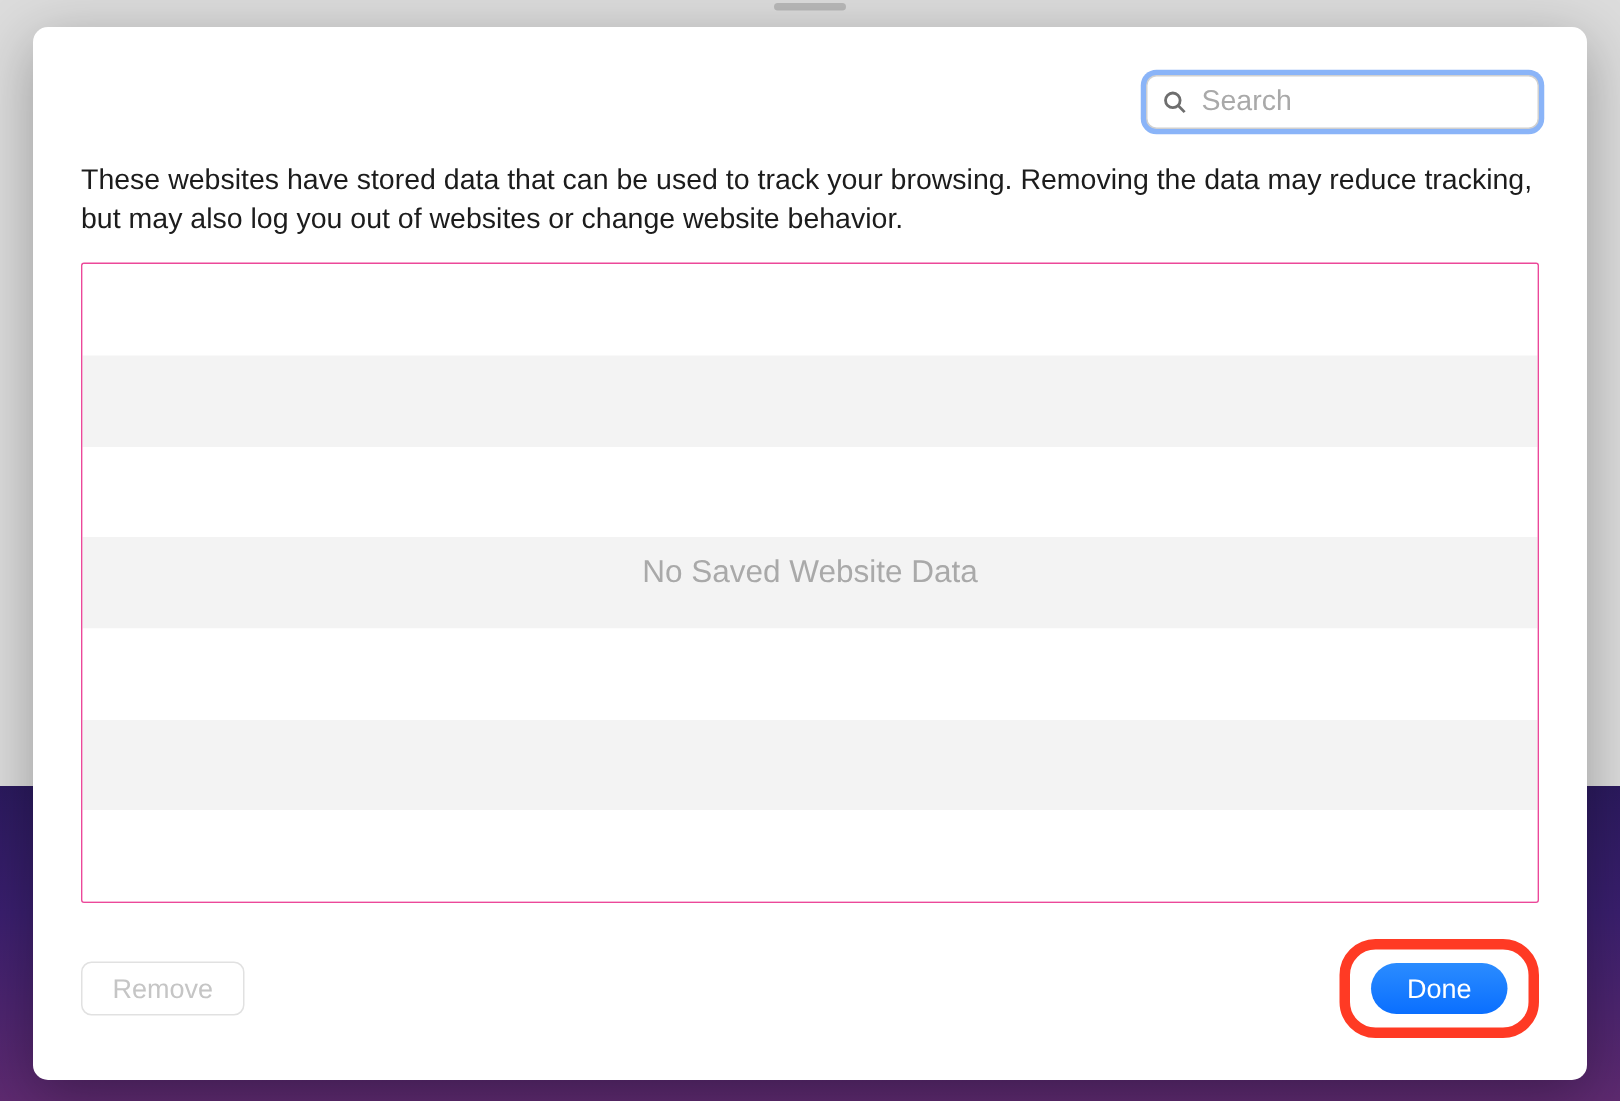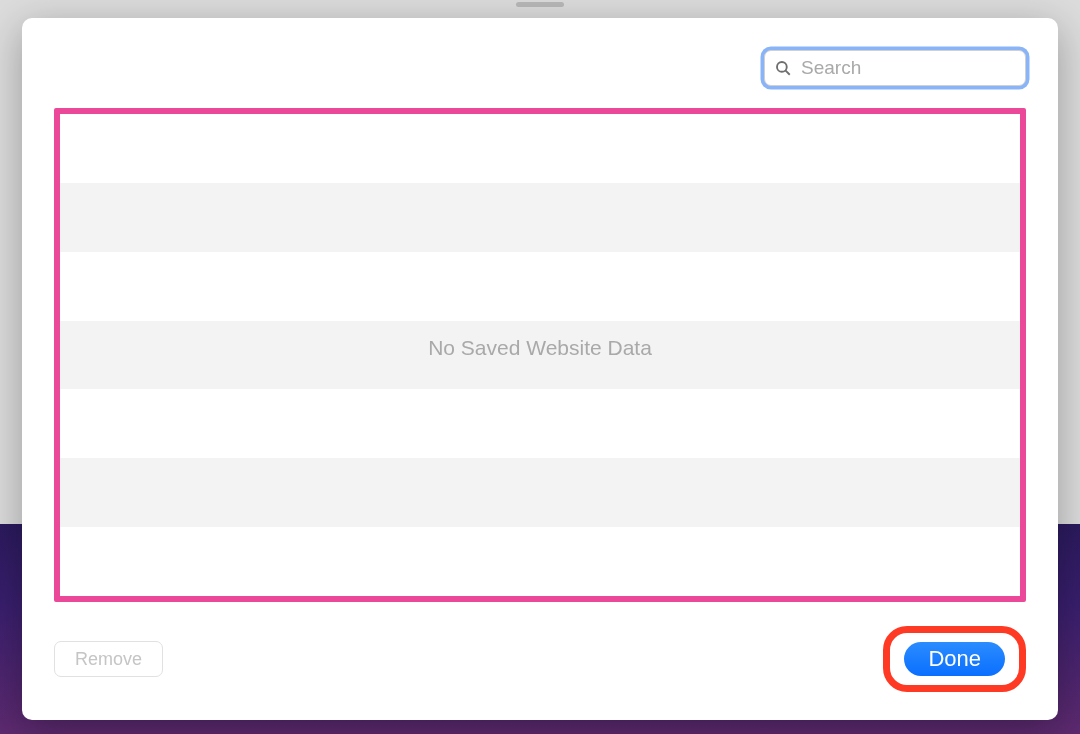--- a/index.html
+++ b/index.html
@@ -80,21 +80,21 @@
     
     .description {
       font-size: 19px;
       line-height: 1.35;
       color: #1c1c1c;
       margin-bottom: 16px;
     }
     
     .list-container {
       flex: 1;
-      border: 6px solid #ec4899;
+      border: 1px solid #ec4899;
       border-radius: 2px;
       position: relative;
       overflow: hidden;
       display: flex;
       flex-direction: column;
     }
     
     .list-row {
       flex: 1;
       background: #ffffff;
@@ -149,21 +149,21 @@
       border-radius: 24px;
       border: 7px solid #ff3a24;
     }
     
     .btn-done {
       height: 34px;
       border-radius: 17px;
       border: none;
       background: linear-gradient(180deg, #2b8cff 0%, #0a6fff 100%);
       color: #ffffff;
-      font-size: 22px;
+      font-size: 18px;
       padding: 0 24px;
       cursor: pointer;
       font-family: inherit;
       font-weight: 400;
     }
     
     .titlebar-handle {
       position: absolute;
       top: 2px;
       left: 50%;
@@ -187,20 +187,21 @@
       <span class="search-icon">
         <svg viewBox="0 0 24 24" width="18" height="18" fill="none" stroke="#6e6e6e" stroke-width="2.5">
           <circle cx="10.5" cy="10.5" r="6.5"></circle>
           <line x1="21" y1="21" x2="15.2" y2="15.2"></line>
         </svg>
       </span>
       <input type="text" class="search-input" placeholder="Search" style="">
     </div>
   </div>
 
+  <p class="description">These websites have stored data that can be used to track your browsing. Removing the data may reduce tracking, but may also log you out of websites or change website behavior.</p>
 
   <div class="list-container">
     <div class="list-row"></div>
     <div class="list-row alt"></div>
     <div class="list-row"></div>
     <div class="list-row alt"></div>
     <div class="list-row"></div>
     <div class="list-row alt"></div>
     <div class="list-row"></div>
     <div class="list-center">No Saved Website Data</div>

